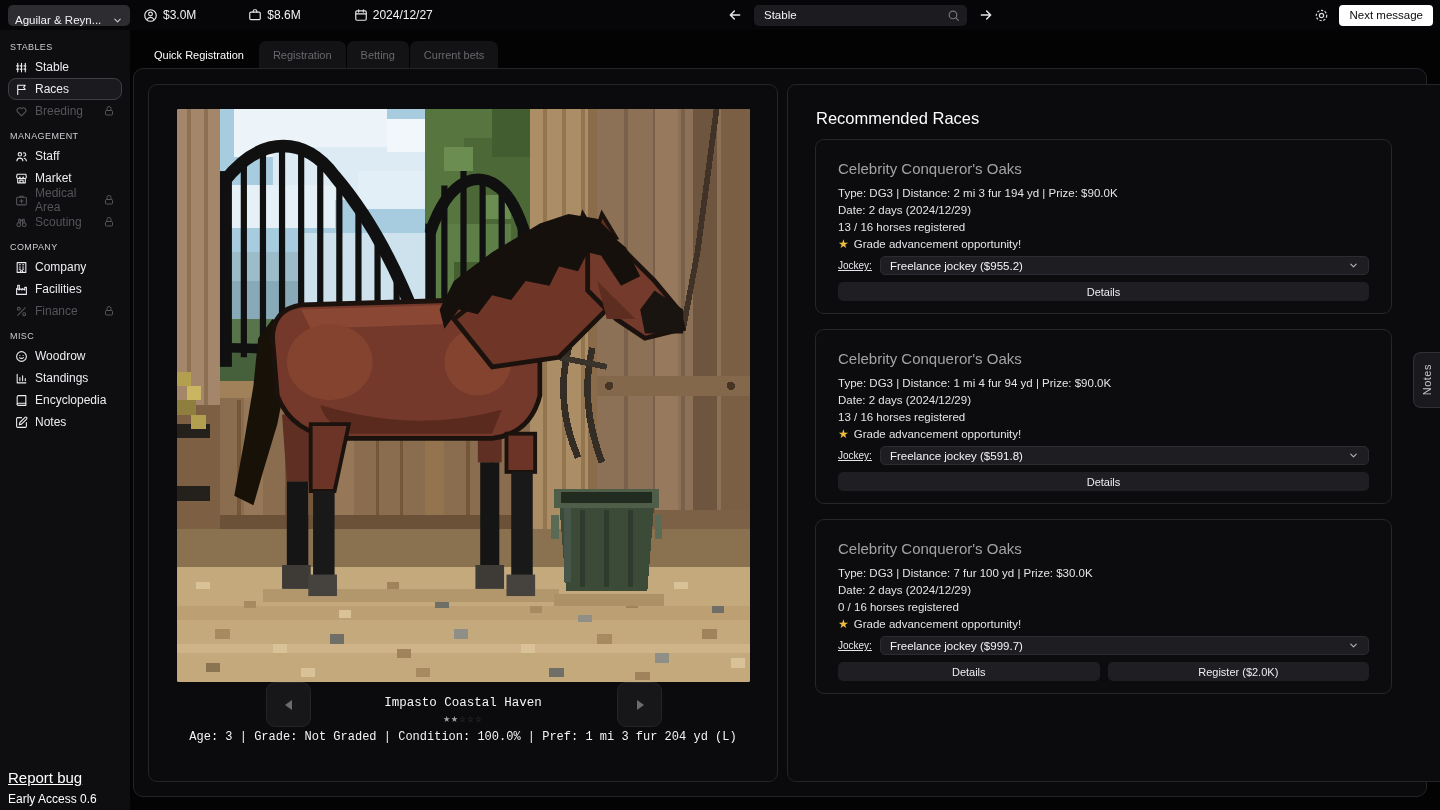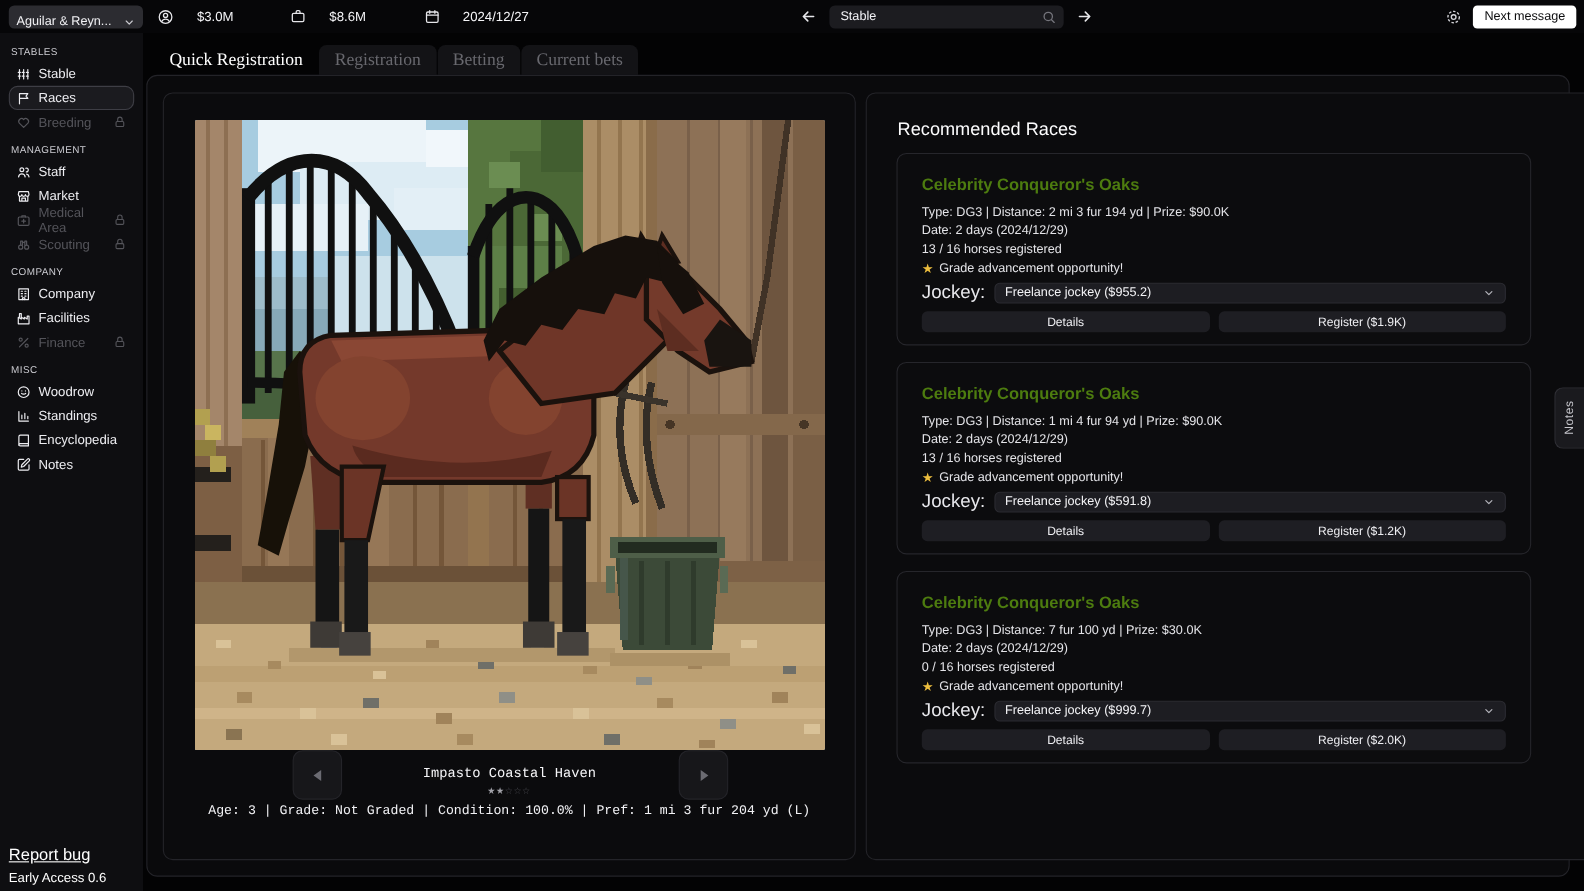--- a/index.html
+++ b/index.html
@@ -16,21 +16,21 @@
   .topbar {
     position:absolute; left:0; top:0; width:1440px; height:30px;
     background:#060608; display:flex; align-items:center;
   }
   .stable-select {
     margin-left:8px; width:122px; height:21px; background:#2c2c31;
     border-radius:5px; display:flex; align-items:flex-end; gap:4px;
     padding:0 7px; font-size:11.5px; color:#f2f2f5; cursor:pointer;
   }
   .stable-select .chev { margin-left:auto; color:#c9c9cf; }
-  .money-group { display:flex; align-items:center; gap:21px; font-size:12px; font-weight:500; color:#f4f4f7; }
+  .money-group { display:flex; align-items:center; gap:5px; font-size:12px; font-weight:500; color:#f4f4f7; }
   .mg1 { margin-left:13px; } .mg2 { margin-left:52px; } .mg3 { margin-left:53px; }
   .icon-dim { color:#e6e6ea; display:flex; }
   .search-cluster { position:absolute; left:727px; top:0; height:30px; display:flex; align-items:center; gap:11px; }
   .search-wrap { position:relative; }
   .search-input {
     width:213px; height:21px; background:#1c1c20; border:none; outline:none;
     border-radius:5px; color:#f2f2f5; font-size:11.5px; padding:0 26px 0 10px;
     font-family:"Liberation Sans", sans-serif;
   }
   .search-icon { position:absolute; right:7px; top:4px; color:#74747b; }
@@ -59,22 +59,22 @@
   .side-item.active { background:#1b1b1f; border-color:#3e3e45; }
   .side-item.disabled { color:#54545a; cursor:default; }
   .lock { margin-left:auto; color:#54545a; display:flex; }
   .side-footer { position:absolute; left:8px; bottom:3px; }
   .report-bug { font-size:15px; text-decoration:underline; color:#fff; display:inline-block; margin-bottom:3px; cursor:pointer; }
   .version { font-size:12px; color:#fff; }
 
   
   .tabs { position:absolute; left:140px; top:41px; display:flex; height:27px; }
   .tab {
-    padding:0 14px; display:flex; align-items:center; font-size:16px;
-    color:#68686e; background:#131316; border-radius:7px 7px 0 0; cursor:pointer; margin-right:1px;font-family:Liberation Serif, serif;
+    padding:0 14px; display:flex; align-items:center; font-size:11px;
+    color:#68686e; background:#131316; border-radius:7px 7px 0 0; cursor:pointer; margin-right:1px;
   }
   .tab.active { color:#fff; background:transparent; font-weight:500; }
 
   
   .panel {
     position:absolute; left:133px; top:68px; width:1294px; height:729px;
     background:#0a0a0c; border:1px solid #232328; border-radius:10px;
   }
   .card {
     position:absolute; top:15px; height:698px; background:#0b0b0d;
@@ -98,26 +98,26 @@
   .info-1 { top:645px; } .info-2 { top:661px; }
 
   
   .races-title { position:absolute; left:28px; top:24px; font-size:16.5px; font-weight:500; color:#fdfdfe; }
   .race-card {
     position:absolute; left:27px; width:577px; height:175px;
     background:#0c0c0e; border:1px solid #26262b; border-radius:9px;
     padding:20px 22px 0 22px;
   }
   .rc-0 { top:54px; } .rc-1 { top:244px; } .rc-2 { top:434px; }
-  .race-name { font-size:15px; font-weight:700; color:#4d7c0f; line-height:18px; margin-bottom:7px; }
+  .race-name { font-size:15px; font-weight:400; color:#a3a3a3; line-height:18px; margin-bottom:7px; }
   .race-line { font-size:11.5px; color:#e4e4e8; line-height:17px; }
   .star-line { display:flex; align-items:center; gap:5px; }
   .gold-star { color:#edbe3e; font-size:12px; line-height:17px; }
   .jockey-row { display:flex; align-items:center; gap:8px; margin-top:3px; }
-  .jockey-label { font-size:17px; color:#e8e8ec; }
+  .jockey-label { font-size:10px; color:#e8e8ec;text-decoration:underline; }
   .jockey-select {
     flex:1; height:19px; background:#1d1d22; border:1px solid #2b2b31; border-radius:5px;
     display:flex; align-items:center; padding:0 9px; font-size:11.5px; color:#f4f4f7; cursor:pointer;
   }
   .jockey-select .chev { margin-left:auto; color:#b4b4bb; display:flex; }
   .btn-row { display:flex; gap:8px; margin-top:7px; }
   .race-btn {
     flex:1; height:19px; background:#1e1e23; border-radius:5px;
     display:flex; align-items:center; justify-content:center; font-size:11px; color:#ededf1; cursor:pointer;
   }
@@ -553,21 +553,20 @@
           <span>Freelance jockey ($955.2)</span>
           <span class="chev">
             <svg width="11" height="11" viewBox="0 0 24 24" fill="none" stroke="currentColor" stroke-width="2.4" stroke-linecap="round" stroke-linejoin="round">
                 <path d="M6 9l6 6 6-6"></path>
               </svg>
           </span>
         </div>
       </div>
       <div class="btn-row">
         <div class="race-btn">Details</div>
-        <div class="race-btn">Register ($1.9K)</div>
       </div>
     </div>
 
     <div class="race-card rc-1">
       <div class="race-name">Celebrity Conqueror's Oaks</div>
       <div class="race-line">Type: DG3 | Distance: 1 mi 4 fur 94 yd | Prize: $90.0K</div>
       <div class="race-line">Date: 2 days (2024/12/29)</div>
       <div class="race-line">13 / 16 horses registered</div>
       <div class="race-line star-line">
         <span class="gold-star">★</span>
@@ -579,21 +578,20 @@
           <span>Freelance jockey ($591.8)</span>
           <span class="chev">
             <svg width="11" height="11" viewBox="0 0 24 24" fill="none" stroke="currentColor" stroke-width="2.4" stroke-linecap="round" stroke-linejoin="round">
                 <path d="M6 9l6 6 6-6"></path>
               </svg>
           </span>
         </div>
       </div>
       <div class="btn-row">
         <div class="race-btn">Details</div>
-        <div class="race-btn">Register ($1.2K)</div>
       </div>
     </div>
 
     <div class="race-card rc-2">
       <div class="race-name">Celebrity Conqueror's Oaks</div>
       <div class="race-line">Type: DG3 | Distance: 7 fur 100 yd | Prize: $30.0K</div>
       <div class="race-line">Date: 2 days (2024/12/29)</div>
       <div class="race-line">0 / 16 horses registered</div>
       <div class="race-line star-line">
         <span class="gold-star">★</span>

